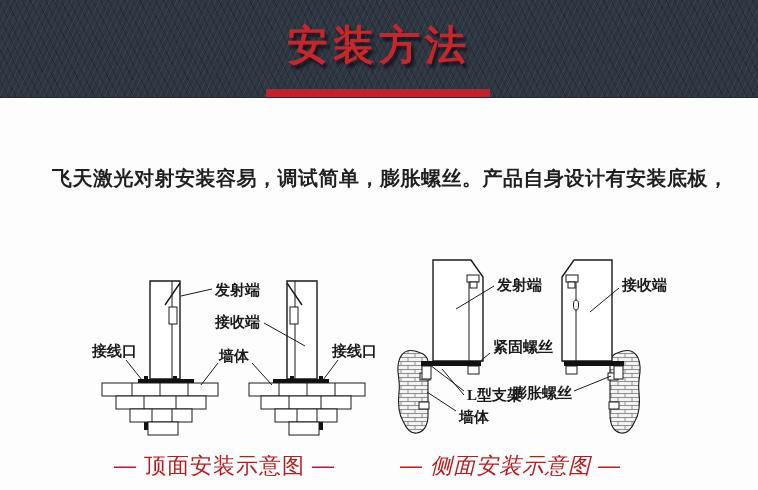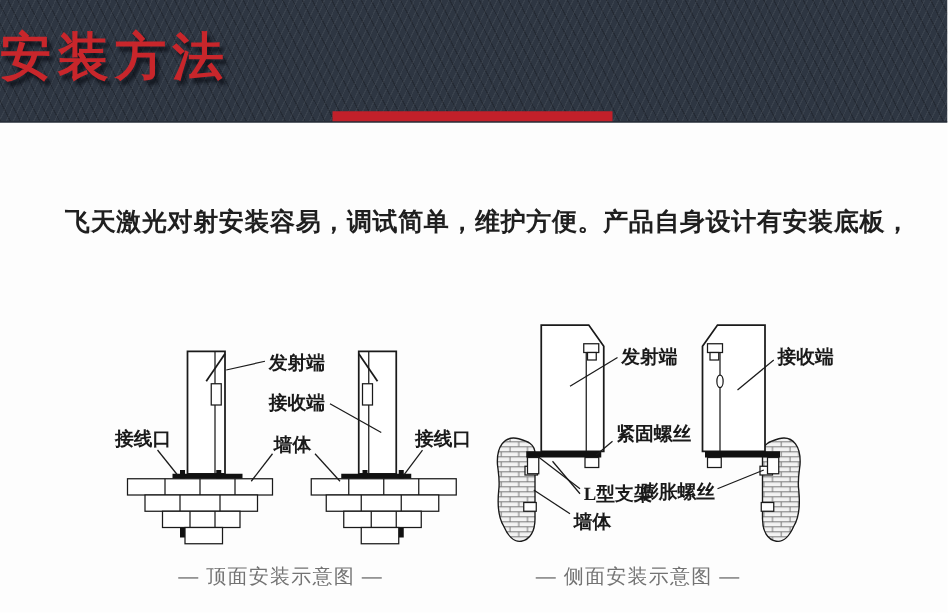--- a/index.html
+++ b/index.html
@@ -12,21 +12,21 @@
   .header {
     position:absolute; left:0; top:0; width:758px; height:98px;
     background-color:#2e3642;
     background-image:
       repeating-linear-gradient(115deg, rgba(255,255,255,0.055) 0px, rgba(255,255,255,0.055) 1px, transparent 1px, transparent 5px),
       repeating-linear-gradient(63deg, rgba(0,0,0,0.20) 0px, rgba(0,0,0,0.20) 1px, transparent 1px, transparent 7px);
     border-bottom:1px solid #232a34;
   }
   .header-title {
     position:absolute; left:0; top:18px; width:758px;
-    text-align:left;
+    text-align:center;
     font-size:41px; font-weight:bold; letter-spacing:5px;
     color:#c8262b;
     text-shadow:3px 4px 3px rgba(5,8,14,0.65);
     font-family:"Liberation Sans","DejaVu Sans",sans-serif;
   }
   .title-underline {
     position:absolute; left:266px; top:89px; width:224px; height:8px;
     background:#c2202a;
   }
   
@@ -43,39 +43,39 @@
   .dfill { fill:#111; stroke:none; }
   .dbox  { fill:#ffffff; stroke:#1a1a1a; stroke-width:1.4; }
   .dboxthin { fill:#ffffff; stroke:#1a1a1a; stroke-width:1; }
   .lbl {
     font-family:"Liberation Serif","DejaVu Serif",serif;
     font-size:15px; font-weight:bold; fill:#1a1a1a;
   }
   
   .caption {
     position:absolute; top:451px; height:24px;
-    font-size:16px; color:#737373; text-align:center;
+    font-size:22px; color:#b91c1c; text-align:center;
     letter-spacing:1px; font-weight:500;
     white-space:nowrap;
   }
   .caption-left  { left:97px;  width:255px; }
-  .caption-right { left:383px; width:255px; }
+  .caption-right { left:383px; width:255px;font-style:italic; }
 </style>
 </head>
 <body>
 
 <div id="stage">
 
   <div class="header">
     <div class="header-title">安装方法</div>
     <div class="title-underline"></div>
   </div>
 
   <div class="intro">
-    <div>飞天激光对射安装容易，调试简单，维护方便。产品自身设计有安装底板，</div>
+    <div>飞天激光对射安装容易，调试简单，膨胀螺丝。产品自身设计有安装底板，</div>
   </div>
 
   <div class="diagram" style="left:60px; top:250px;">
     <svg width="340" height="195" viewBox="0 0 340 195">
 
       <g>
         <path class="dbox" d="M90,31 H120 V129 H90 Z"></path>
         <line class="dthin" x1="112" y1="31" x2="112" y2="129"></line>
         <line class="dline" x1="120" y1="33" x2="105" y2="55"></line>
         <rect class="dboxthin" x="109" y="57" width="8" height="17"></rect>

